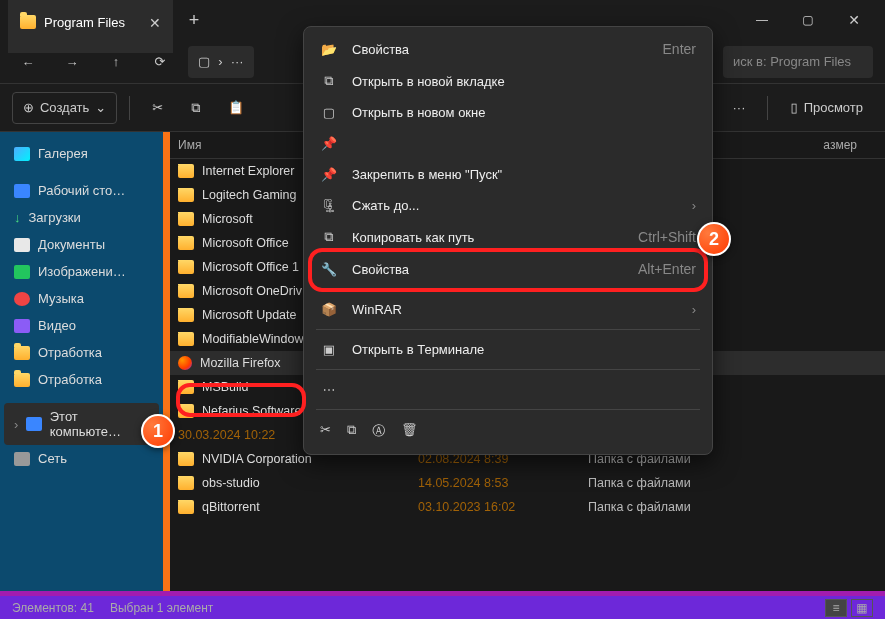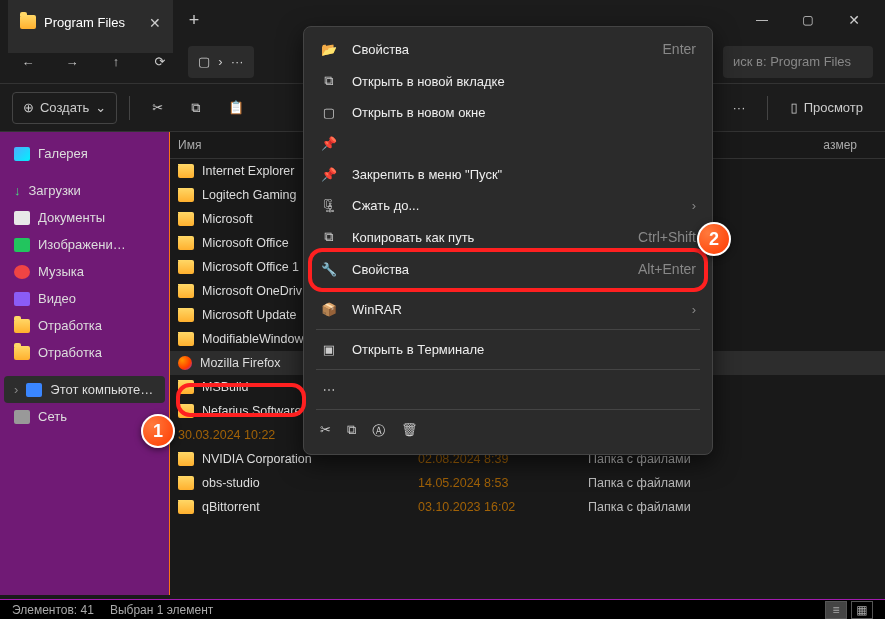--- a/index.html
+++ b/index.html
@@ -24,21 +24,21 @@
 
 
 .toolbar { height: 48px; background: #1c1c1c; display: flex; align-items: center; padding: 0 12px; gap: 8px; border-bottom: 1px solid #333; }
 .tbtn { height: 32px; padding: 0 10px; display: flex; align-items: center; gap: 6px; color: #ccc; border-radius: 4px; }
 .tbtn.create { border: 1px solid #444; }
 .vsep { width: 1px; height: 24px; background: #444; margin: 0 4px; }
 .tspacer { flex: 1; }
 
 
 .main { display: flex; height: 463px; }
-.sidebar { width: 170px; background: #701a75; border-right: 1px solid #f97316; padding: 8px 4px; overflow: hidden; }
+.sidebar { width: 170px; background: #0c4a6e; border-right: 7px solid #f97316; padding: 8px 4px; overflow: hidden; }
 .side-item { display: flex; align-items: center; gap: 8px; padding: 6px 10px; color: #ddd; border-radius: 4px; font-size: 13px; }
 .side-item.sel { background: #2d2d2d; }
 .side-group { margin-top: 10px; }
 .side-icon { width: 16px; height: 14px; display: inline-block; border-radius: 2px; }
 .gallery-ico { background: linear-gradient(135deg,#4facfe,#00f2fe); }
 .desktop-ico { background: #3a86ff; }
 .dl-ico { color: #4ade80; }
 .doc-ico { background: #e8e8e8; }
 .img-ico { background: #22c55e; }
 .music-ico { background: #ef4444; border-radius: 50%; }
@@ -54,21 +54,21 @@
 .col-size { flex: 1; text-align: right; padding-right: 20px; }
 .rows { overflow: hidden; }
 .row { display: flex; align-items: center; padding: 3px 8px; color: #ddd; font-size: 12.5px; height: 24px; }
 .row .name { width: 240px; display: flex; align-items: center; gap: 8px; overflow: hidden; white-space: nowrap; }
 .row .date { width: 170px; color: #a16207; }
 .row .type { width: 150px; color: #bbb; }
 .row.selected { background: #2d2d2d; }
 .ff-ico { width: 14px; height: 14px; background: radial-gradient(circle at 30% 30%, #ff9500, #ff3a00 60%, #7b2ff7); border-radius: 50%; display: inline-block; }
 
 
-.status { position: absolute; bottom: 0; left: 0; right: 0; height: 20px; background: #000000; border-top: 1px solid #a21caf; display: flex; align-items: center; padding: 0 12px; color: #aaa; font-size: 12px; gap: 16px; }
+.status { position: absolute; bottom: 0; left: 0; right: 0; height: 28px; background: #6d28d9; border-top: 5px solid #a21caf; display: flex; align-items: center; padding: 0 12px; color: #aaa; font-size: 12px; gap: 16px; }
 .status .views { margin-left: auto; display: flex; gap: 4px; }
 .viewbtn { width: 22px; height: 18px; border: 1px solid #555; display: flex; align-items: center; justify-content: center; }
 .viewbtn.active { background: #444; }
 
 
 .ctx { position: absolute; left: 303px; top: 26px; width: 410px; background: #2b2b2b; border: 1px solid #444; border-radius: 8px; padding: 6px 0; box-shadow: 0 8px 24px rgba(0,0,0,0.6); z-index: 50; }
 .ctx-item { display: flex; align-items: center; padding: 8px 16px; color: #eee; gap: 14px; font-size: 13px; }
 .ctx-icon { width: 18px; display: flex; justify-content: center; color: #ccc; }
 .ctx-shortcut { margin-left: auto; color: #888; font-size: 14px; }
 .ctx-arrow { margin-left: auto; color: #888; }
@@ -136,20 +136,24 @@
 </div>
 
 <div class="main">
   <div class="sidebar">
     <div class="side-item">
         <span class="side-icon gallery-ico"></span>
         <span>Галерея</span>
       </div>
     <div class="side-group">
       <div class="side-item">
+          <span class="side-icon desktop-ico"></span>
+          <span>Рабочий сто…</span>
+        </div>
+      <div class="side-item">
           <span class="dl-ico">↓</span>
           <span>Загрузки</span>
         </div>
       <div class="side-item">
           <span class="side-icon doc-ico"></span>
           <span>Документы</span>
         </div>
       <div class="side-item">
           <span class="side-icon img-ico"></span>
           <span>Изображени…</span>

